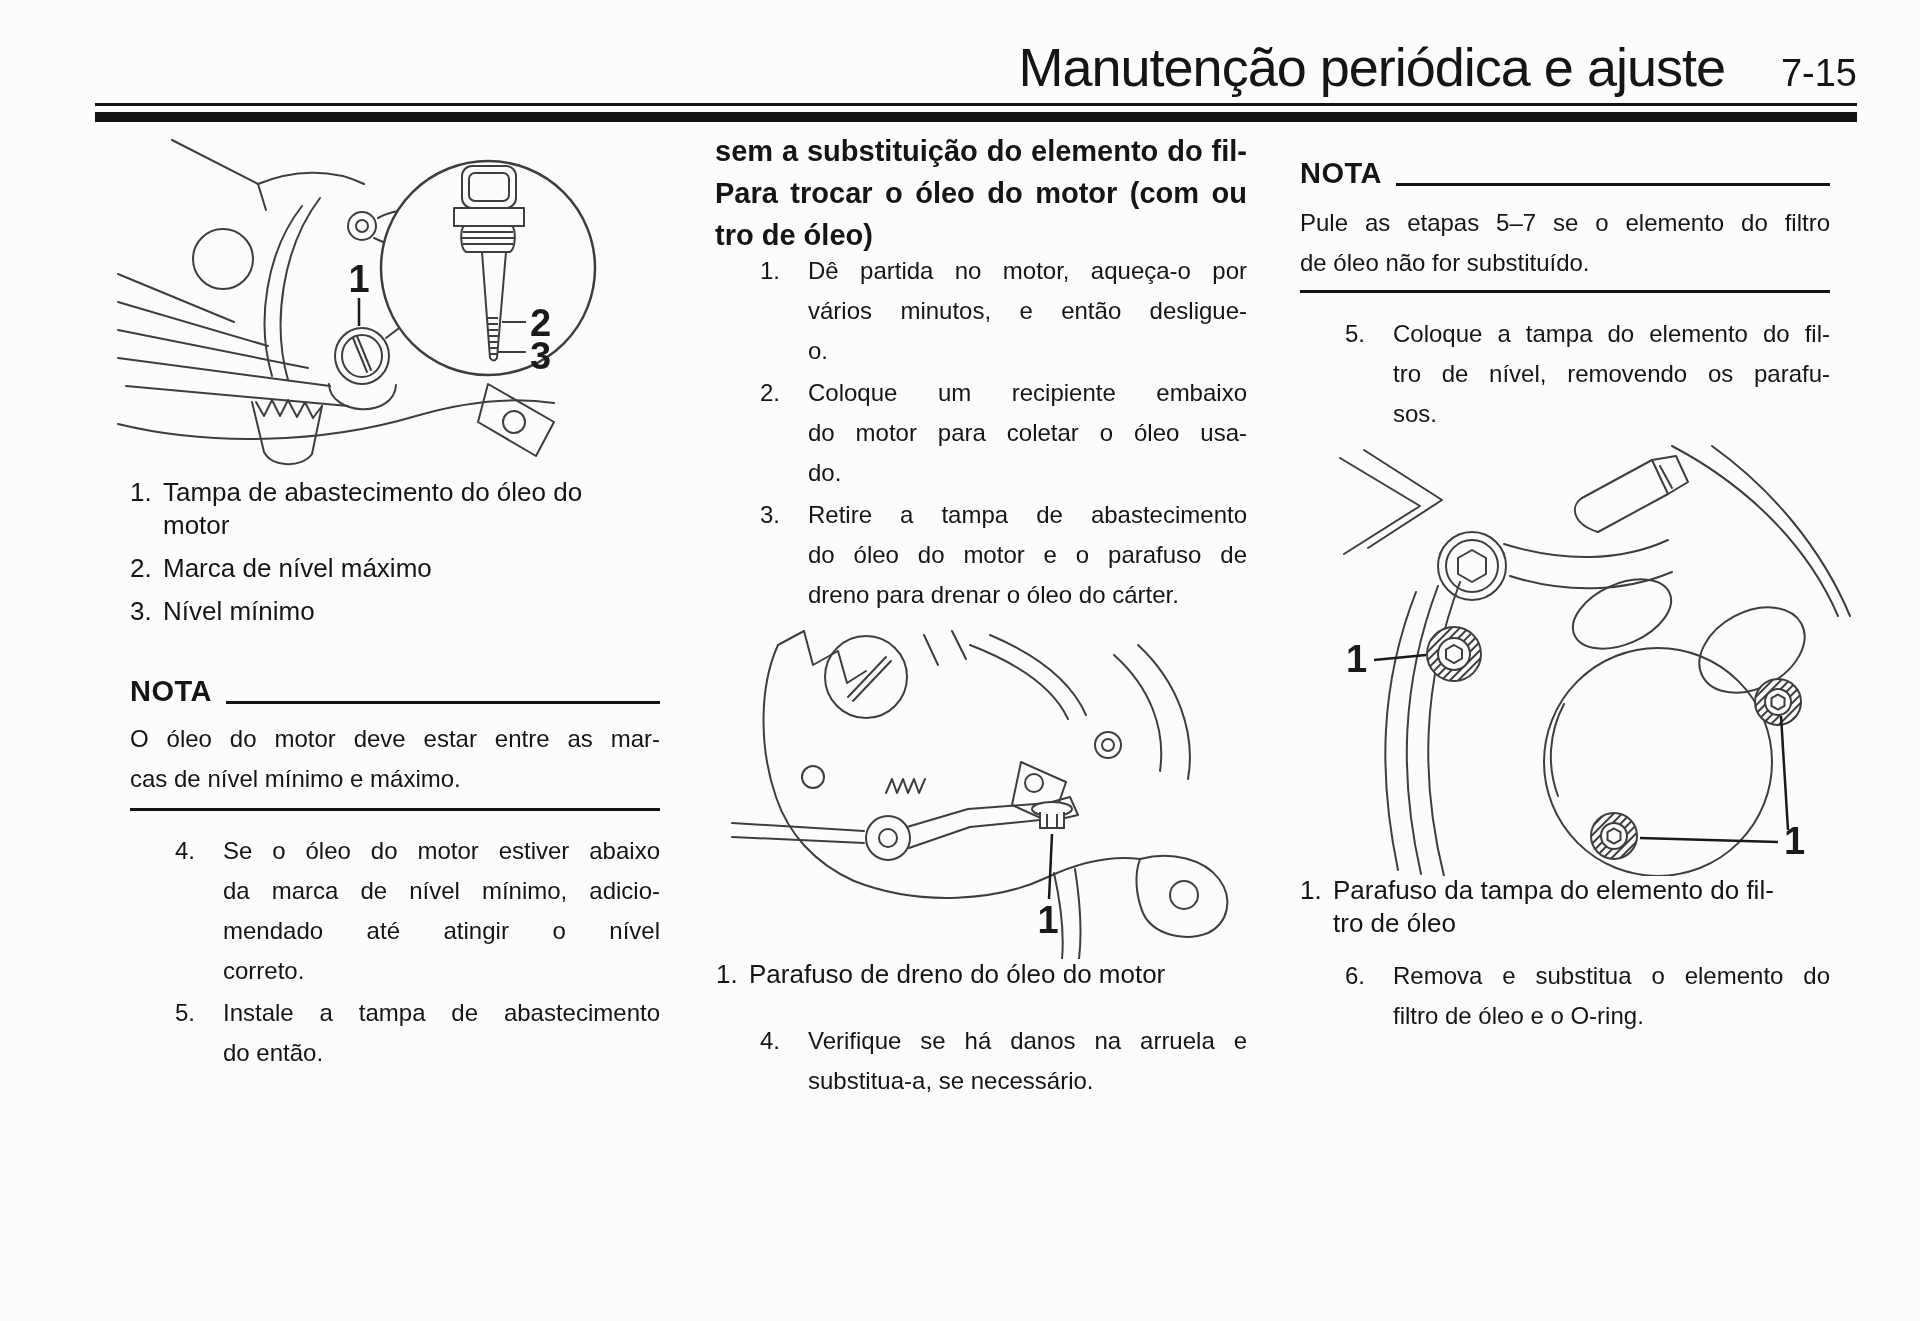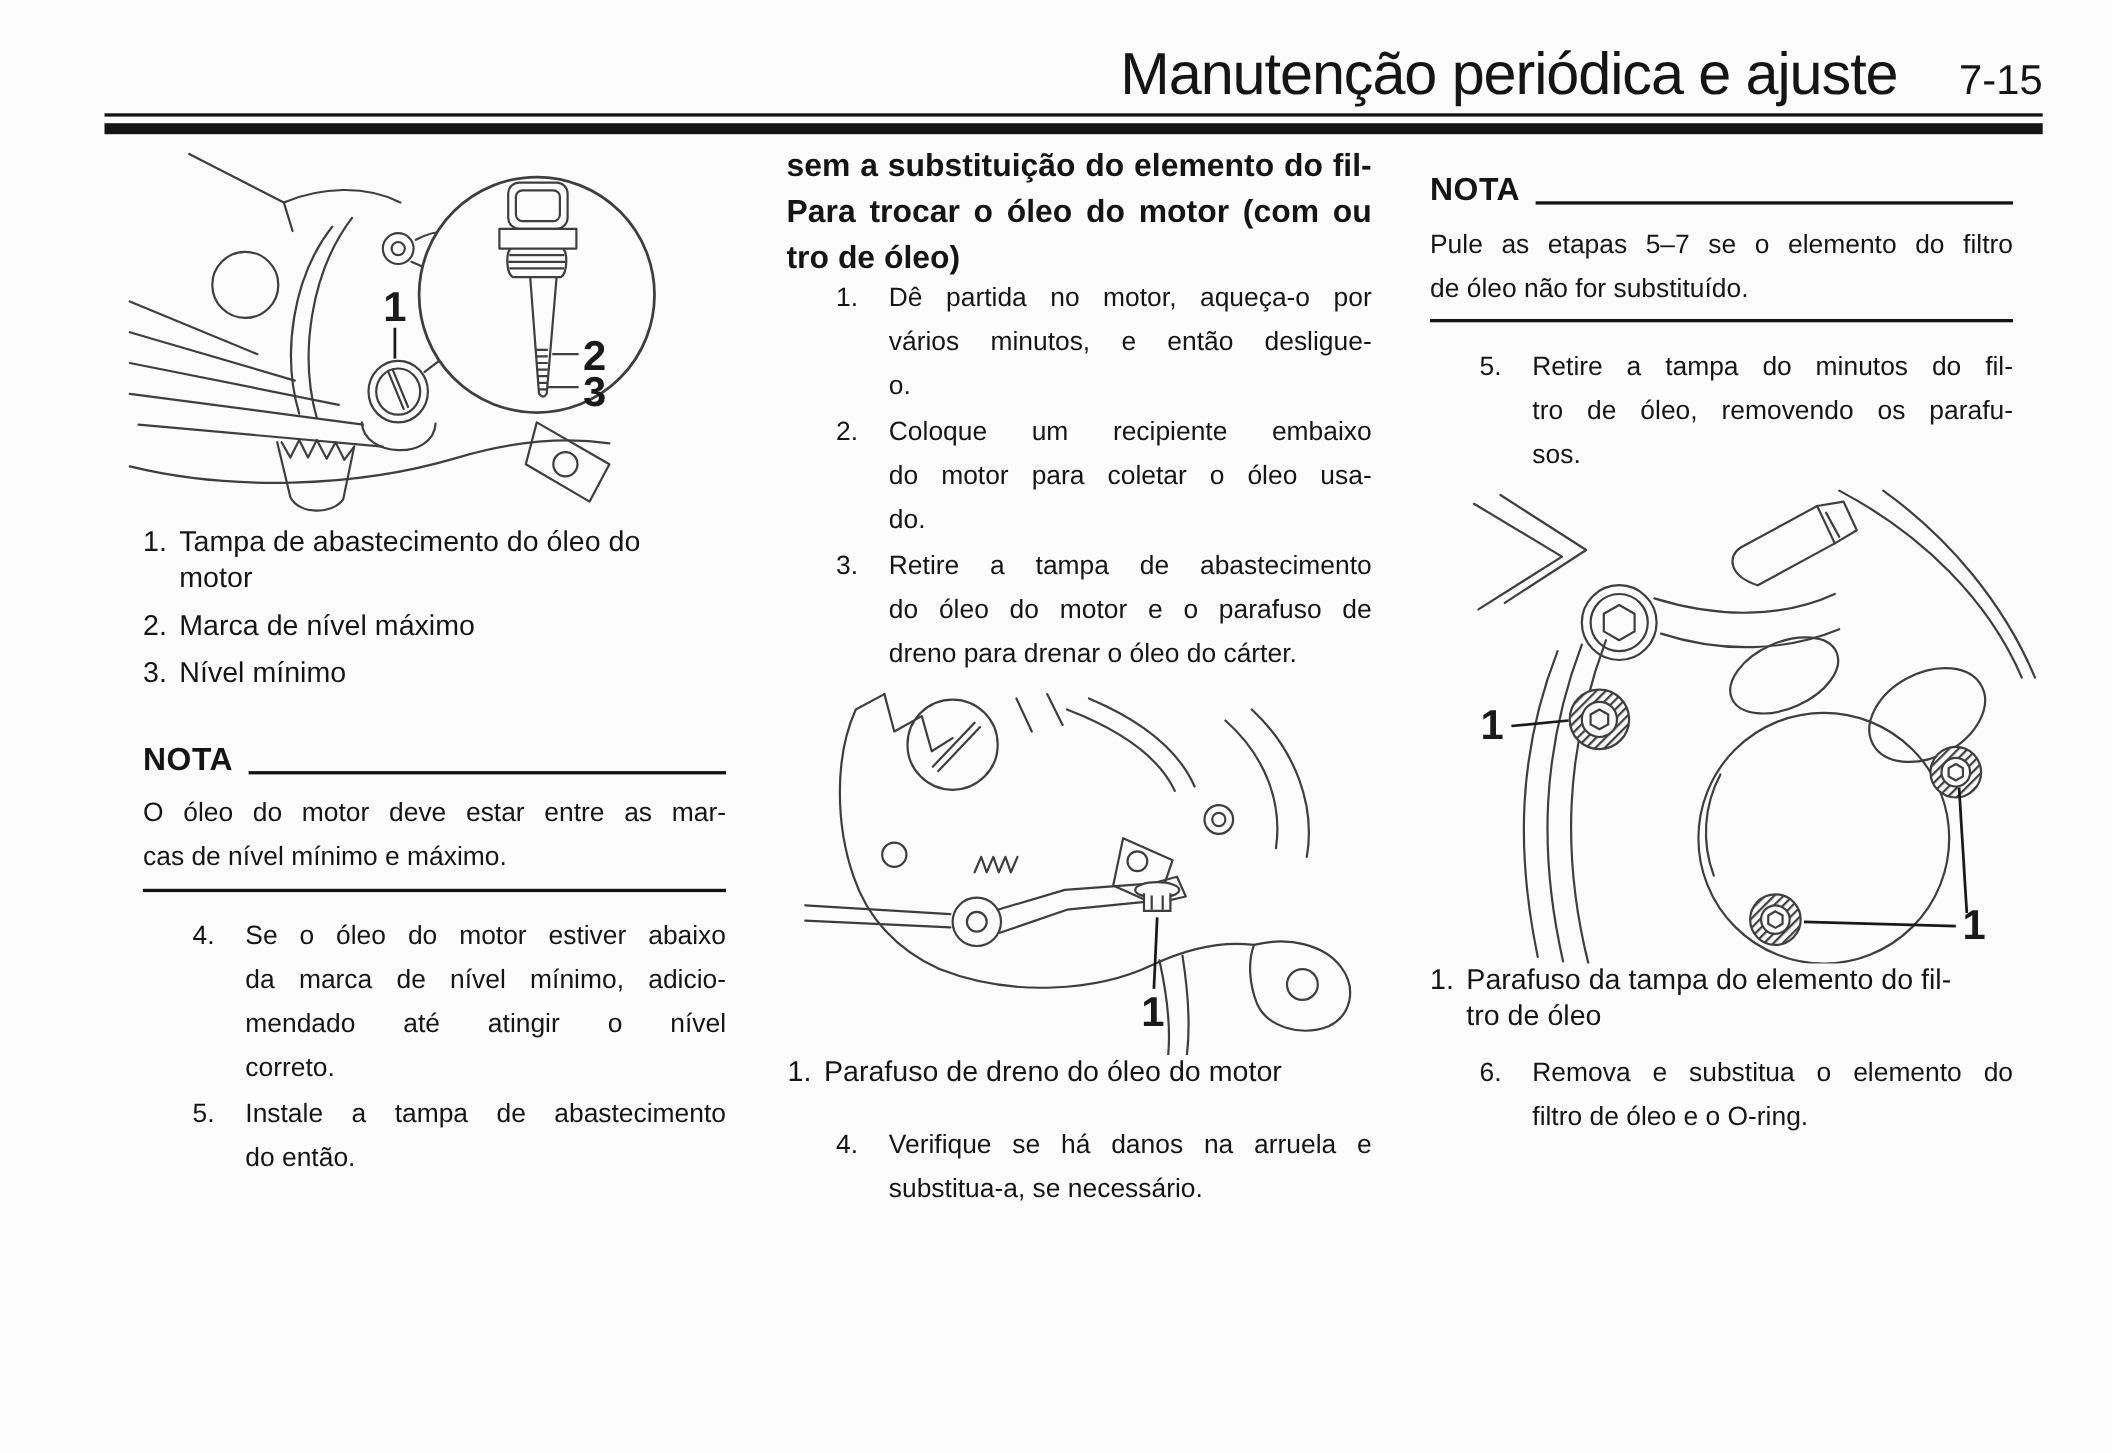--- a/index.html
+++ b/index.html
@@ -233,22 +233,22 @@
   <div class="abs body-block" style="left:1300px; top:203px; width:530px;">
       <div class="jl">Pule as etapas 5–7 se o elemento do filtro</div>
       <div>de óleo não for substituído.</div>
     </div>
   <div class="abs rule" style="left:1300px; top:290px; width:530px; height:3px;"></div>
 
   <div class="abs body-block" style="left:1300px; top:314px; width:530px;">
     <div class="step">
       <div class="num">5.</div>
       <div>
-          <div class="jl">Retire a tampa do minutos do fil-</div>
-          <div class="jl">tro de óleo, removendo os parafu-</div>
+          <div class="jl">Coloque a tampa do elemento do fil-</div>
+          <div class="jl">tro de nível, removendo os parafu-</div>
           <div>sos.</div>
         </div>
     </div>
   </div>
 
   <div class="abs figure" style="left:1320px; top:444px;">
     <svg viewBox="0 0 540 432" width="540" height="432">
       <defs>
         <pattern id="hatchP" width="6" height="6" patternUnits="userSpaceOnUse" patternTransform="rotate(45)">
           <rect width="6" height="6" fill="#fcfcfc"></rect>

